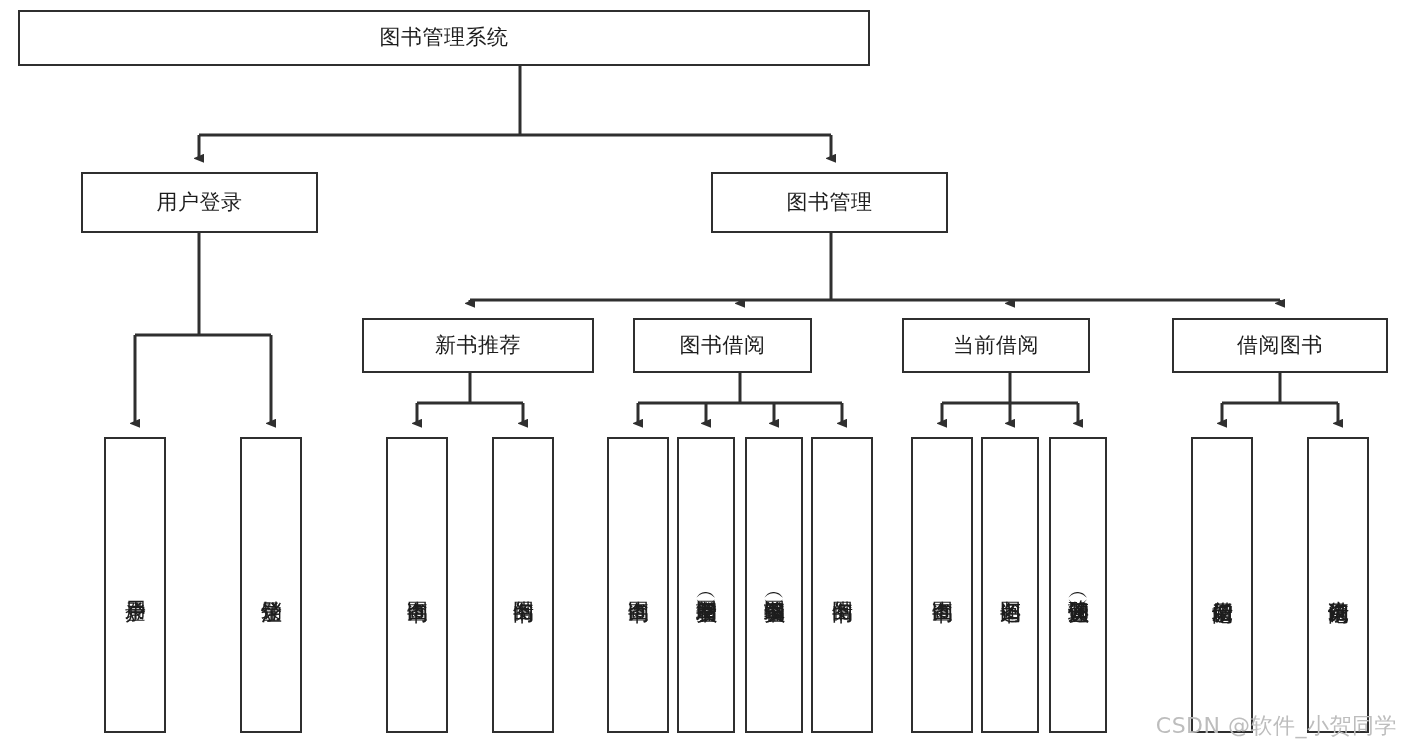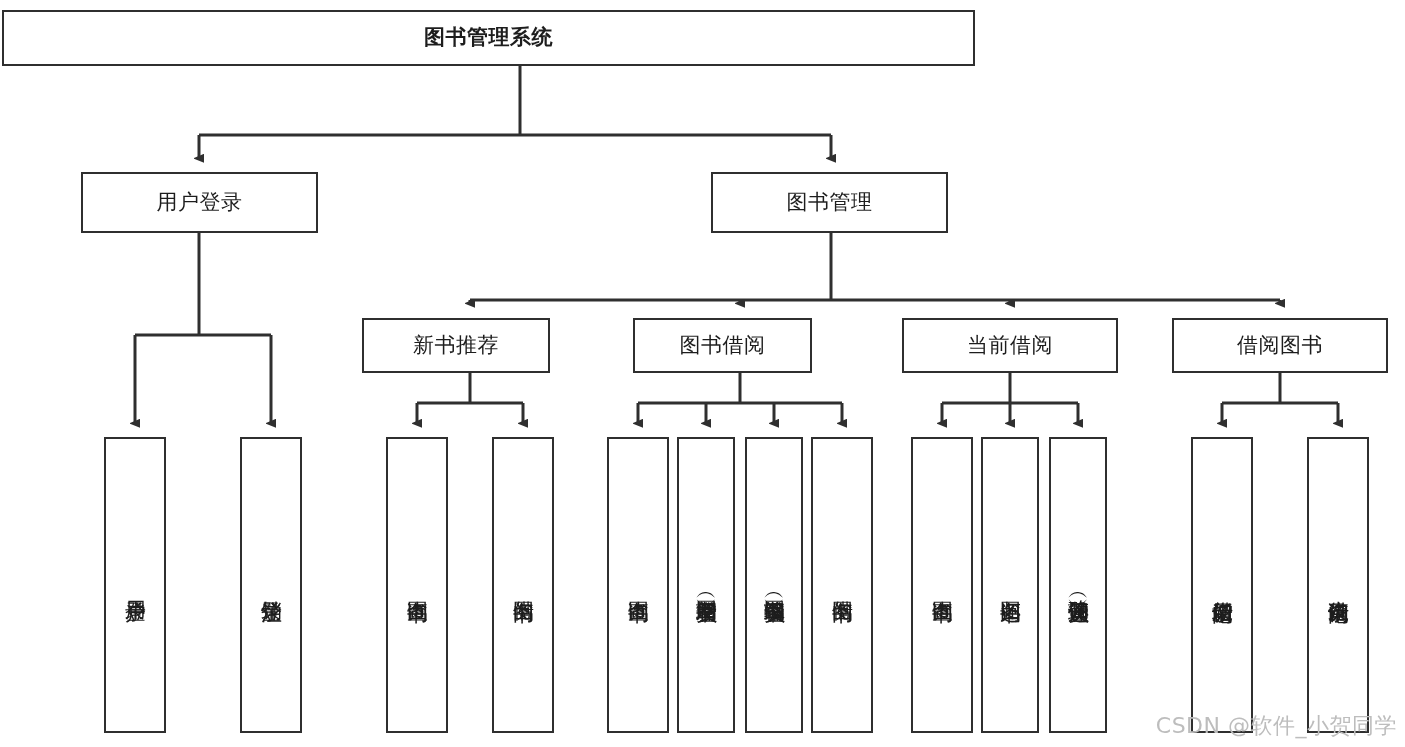--- a/index.html
+++ b/index.html
@@ -116,31 +116,31 @@
       <path d="M1078,403 L1078,423" marker-end="url(#arrow)"></path>
 
       <path d="M1280,373 L1280,403"></path>
       <path d="M1222,403 L1338,403"></path>
       <path d="M1222,403 L1222,423" marker-end="url(#arrow)"></path>
       <path d="M1338,403 L1338,423" marker-end="url(#arrow)"></path>
 
     </g>
   </svg>
 
-  <div class="node horiz" style="left:2px; top:10px; width:973px; height:56px;font-weight:bold;">图书管理系统</div>
+  <div class="node horiz" style="left:18px; top:10px; width:852px; height:56px;">图书管理系统</div>
 
   <div class="node horiz" style="left:81px; top:172px; width:237px; height:61px;">用户登录</div>
 
   <div class="node horiz" style="left:711px; top:172px; width:237px; height:61px;">图书管理</div>
 
-  <div class="node horiz" style="left:362px; top:318px; width:188px; height:55px;">新书推荐</div>
+  <div class="node horiz" style="left:362px; top:318px; width:232px; height:55px;">新书推荐</div>
 
   <div class="node horiz" style="left:633px; top:318px; width:179px; height:55px;">图书借阅</div>
 
-  <div class="node horiz" style="left:902px; top:318px; width:216px; height:55px;">当前借阅</div>
+  <div class="node horiz" style="left:902px; top:318px; width:188px; height:55px;">当前借阅</div>
 
   <div class="node horiz" style="left:1172px; top:318px; width:216px; height:55px;">借阅图书</div>
 
   <div class="node vert" style="left:104px; top:437px; width:62px; height:296px;">
     <span>用户登录</span>
   </div>
   <div class="node vert" style="left:240px; top:437px; width:62px; height:296px;">
     <span>注销登录</span>
   </div>
 

